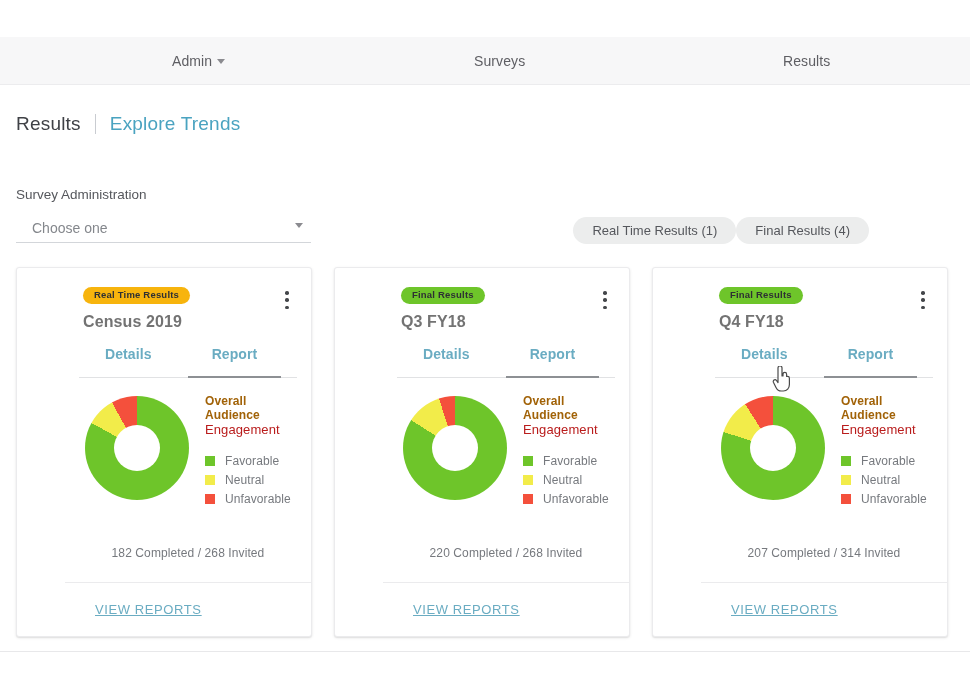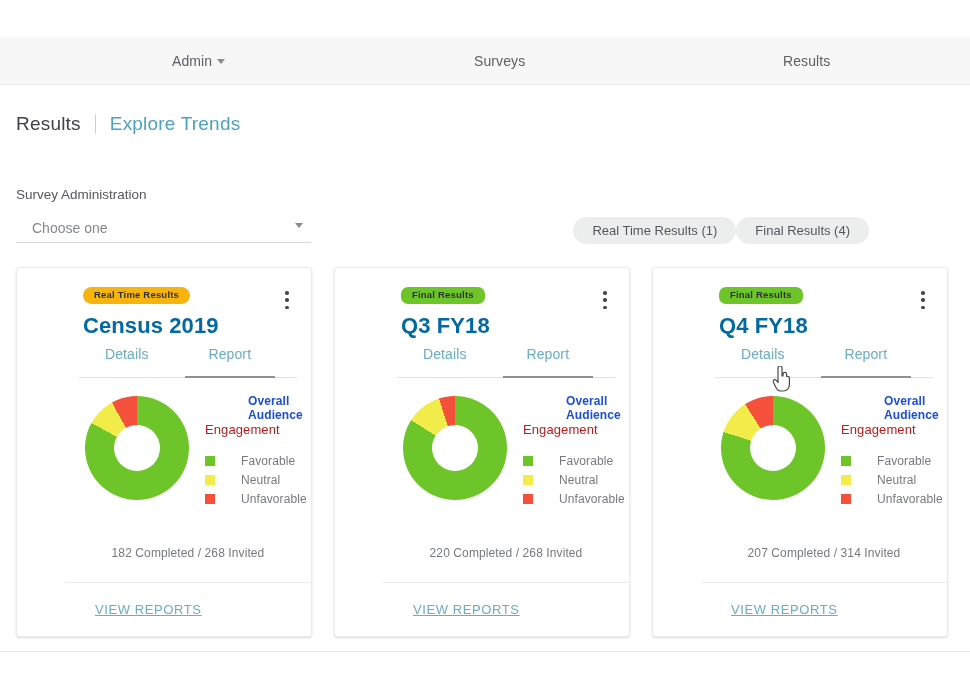--- a/index.html
+++ b/index.html
@@ -122,26 +122,26 @@
     display: inline-block;
     border-radius: 10px;
     padding: 3px 11px 4px 11px;
     font-size: 9.5px;
     font-weight: bold;
     letter-spacing: .2px;
     color: #2e3033;
     line-height: 1;
   }
   .badge-realtime { background: #f7b40d; }
-  .badge-final    { background: #6ec52a; border-radius: 7px; }
+  .badge-final    { background: #6ec52a; }
   .card-title {
     margin-top: 9px;
-    font-size: 22px;
+    font-size: 16px;
     font-weight: bold;
-    color: #0369a1;
+    color: #737373;
     letter-spacing: .1px;
   }
   .kebab {
     position: absolute; right: 15px; top: 21px;
     width: 18px; height: 22px;
     display: flex; flex-direction: column;
     align-items: center; justify-content: space-between;
     padding: 2px 0;
     cursor: pointer;
   }
@@ -150,20 +150,21 @@
     border-radius: 50%; background: #44464a;
   }
 
   
   .card-tabs {
     position: relative;
     margin: 0 14px;
     height: 32px;
     display: flex;
     border-bottom: 1px solid #e1e2e4;
+    font-weight: bold;
   }
   .card-tab {
     font-size: 14px;
     color: #6aacc2;
     padding: 0 10px 8px 10px;
     cursor: pointer;
     letter-spacing: .1px;
   }
   .card-tab.t-details { margin-left: 16px; }
   .card-tab.t-report  { margin-left: 40px; position: relative; }
@@ -198,32 +199,31 @@
     left: 29px; top: 29px;
     width: 46px; height: 46px;
     background: #ffffff;
     border-radius: 50%;
   }
   .legend-wrap {
     padding-left: 10px;
     padding-top: 2px;
   }
   .legend-title {
-    font-size: 12px; font-weight: bold; color: #1d4ed8;
-    letter-spacing: .1px;
-    margin-left: 43px;
+    font-size: 12px; font-weight: bold; color: #a16207;
+    letter-spacing: .1px;
   }
   .legend-sub {
     font-size: 13px; color: #b91c1c; margin-top: 0;
     letter-spacing: .1px;
   }
   .legend-list { margin-top: 14px; }
   .legend-row {
     display: flex; align-items: center;
-    gap: 26px;
+    gap: 10px;
     height: 19px;
   }
   .legend-sw { width: 10px; height: 10px; flex: 0 0 10px; }
   .legend-lb { font-size: 12px; color: #76797e; letter-spacing: .1px; }
 
   
   .completed {
     text-align: center;
     font-size: 12px;
     color: #76797e;

